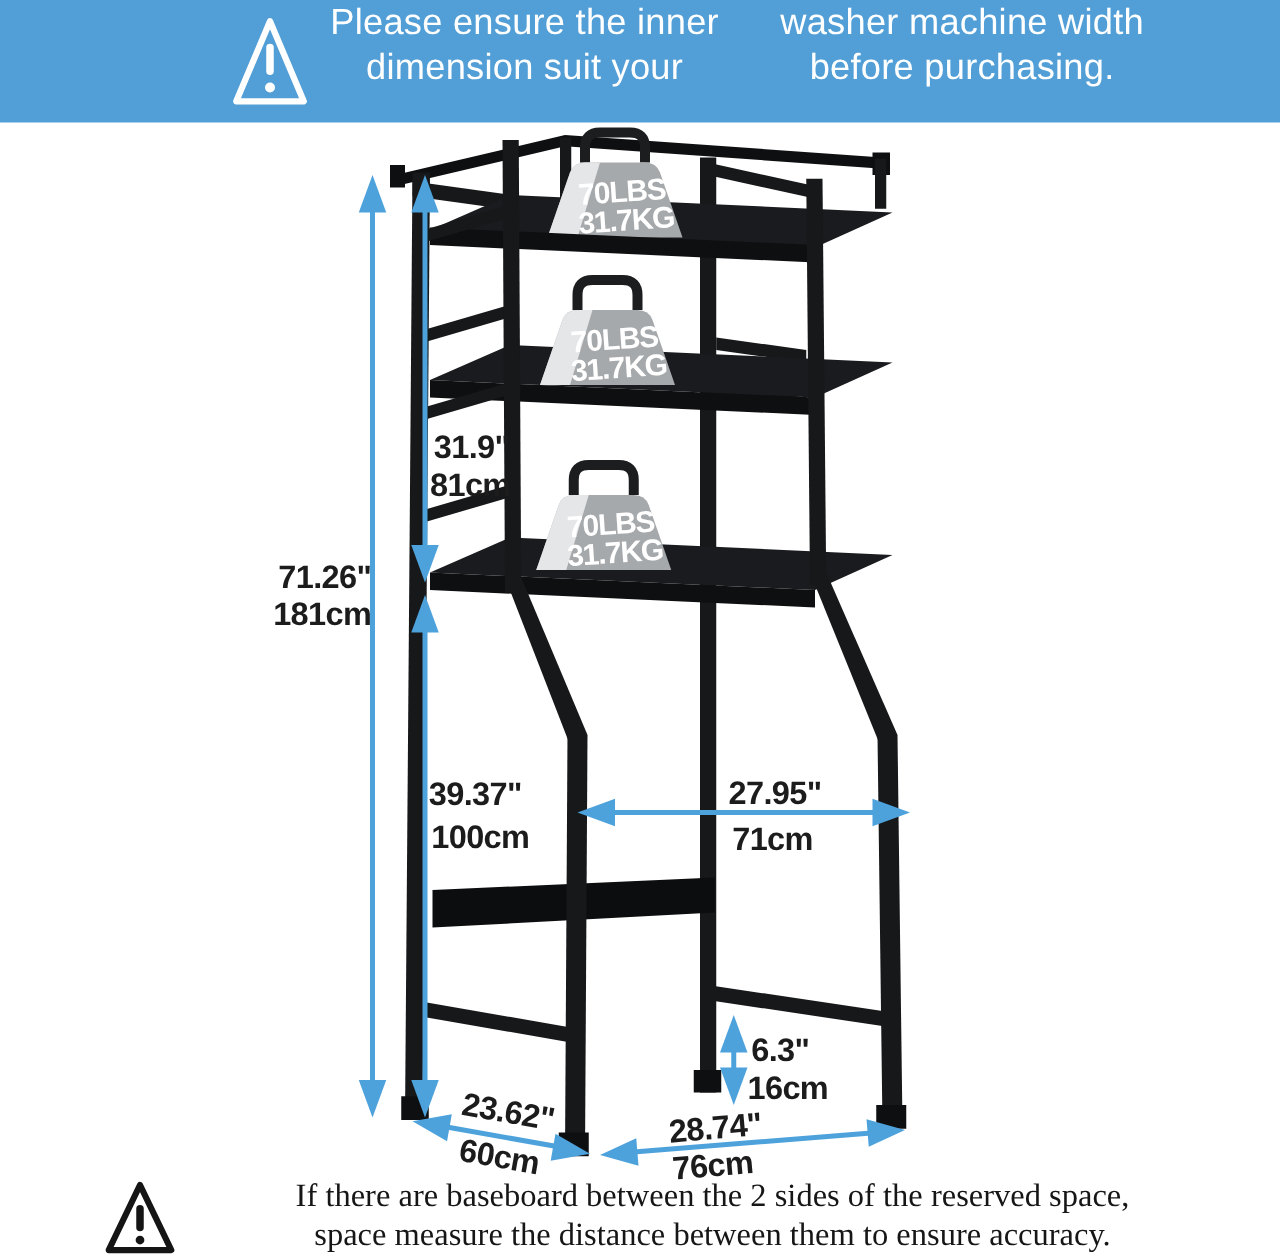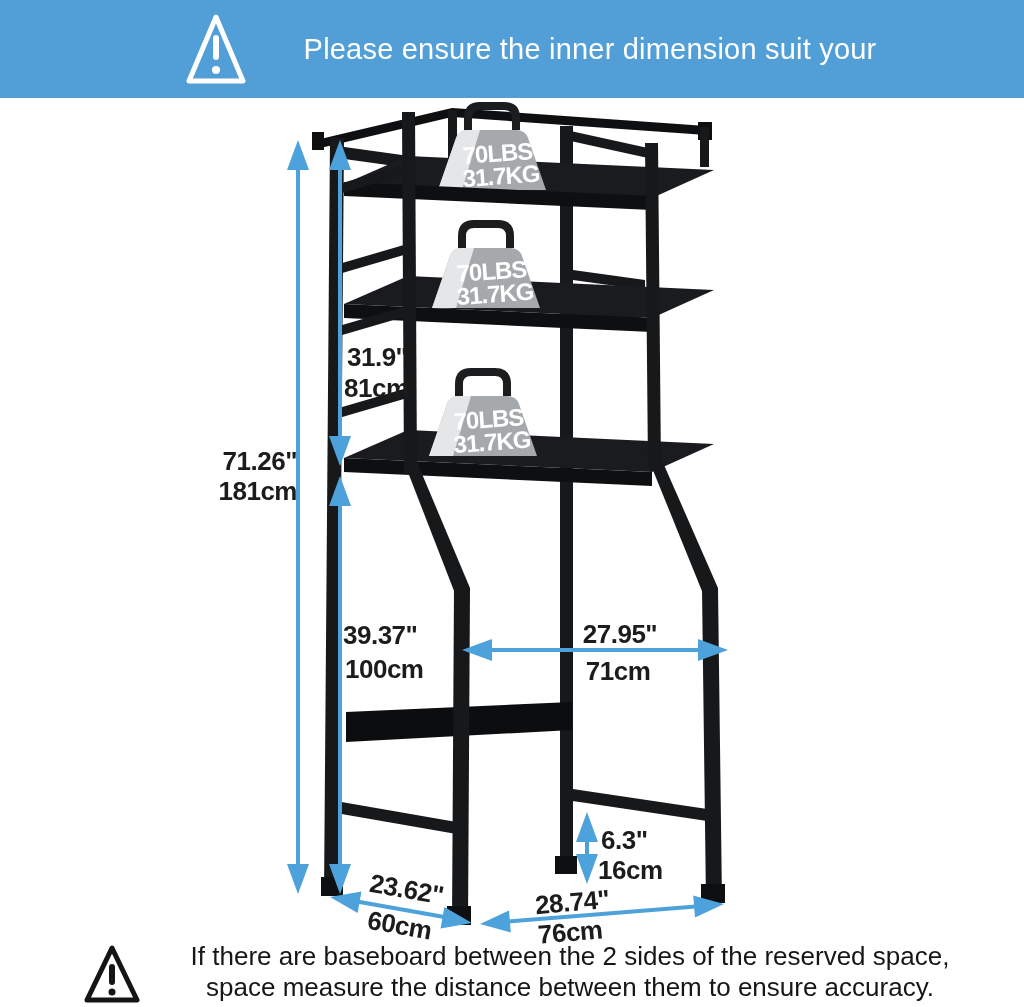--- a/index.html
+++ b/index.html
@@ -1,24 +1,24 @@
 <!DOCTYPE html>
 <html><head>
 <meta charset="utf-8">
 <style>
   html,body{margin:0;padding:0;background:#fff;}
   .page{position:relative;width:1024px;height:1007px;background:#ffffff;overflow:hidden;
         font-family:"Liberation Sans",sans-serif;}
   .banner{position:absolute;left:0;top:0;width:1024px;height:98px;background:#529fd7;}
   .banner-icon{position:absolute;left:186px;top:12px;}
   .banner-text{position:absolute;left:240px;top:0;width:700px;height:98px;
-               display:flex;flex-direction:column;justify-content:center;text-align:center;
+               display:flex;flex-direction:row;justify-content:center;text-align:center;
                color:#ffffff;font-size:29px;line-height:36px;letter-spacing:0.2px;}
   .diagram-svg{position:absolute;left:0;top:0;}
-  .footer{position:absolute;left:0;top:938px;width:1024px;height:69px;}
+  .footer{position:absolute;left:0;top:938px;width:1024px;height:69px;font-family:Liberation Serif, serif;}
   .footer-icon{position:absolute;left:84px;top:6px;}
   .footer-text{position:absolute;left:150px;top:3px;width:840px;text-align:center;
                color:#161616;font-size:26px;line-height:31px;}
   .dim-label{font-family:"Liberation Sans",sans-serif;font-weight:bold;font-size:26px;fill:#1c1c1c;letter-spacing:-0.5px;}
   .weight-label{font-family:"Liberation Sans",sans-serif;font-weight:bold;font-size:24px;fill:#ffffff;letter-spacing:-1px;}
   .dim-line{stroke:#4da2dc;stroke-width:4;fill:none;}
   .dim-head{fill:#4da2dc;stroke:none;}
   .bar{fill:#17181a;}
   .bar-dark{fill:#0e0f11;}
 </style>
@@ -30,20 +30,21 @@
   <header class="banner">
     <span class="banner-icon">
       <svg width="60" height="74" viewBox="0 0 60 74">
         <polygon points="30,5 57,69 3,69" fill="none" stroke="#ffffff" stroke-width="5" stroke-linejoin="round"></polygon>
         <rect x="27" y="23" width="6" height="25" rx="3" fill="#ffffff"></rect>
         <circle cx="30" cy="58" r="4" fill="#ffffff"></circle>
       </svg>
     </span>
     <div class="banner-text">
       <div>Please ensure the inner dimension suit your</div>
+      <div>washer machine width before purchasing.</div>
     </div>
   </header>
 
   <svg class="diagram-svg" width="1024" height="1007" viewBox="0 0 1024 1007">
 
     <polygon class="bar" points="560,126 573,126 573,874 560,874"></polygon>
 
     <polygon class="bar" points="573,186 645,196 645,206 573,196"></polygon>
     <polygon class="bar" points="573,270 645,280 645,290 573,280"></polygon>
     <polygon class="bar" points="573,308 645,318 645,328 573,318"></polygon>

